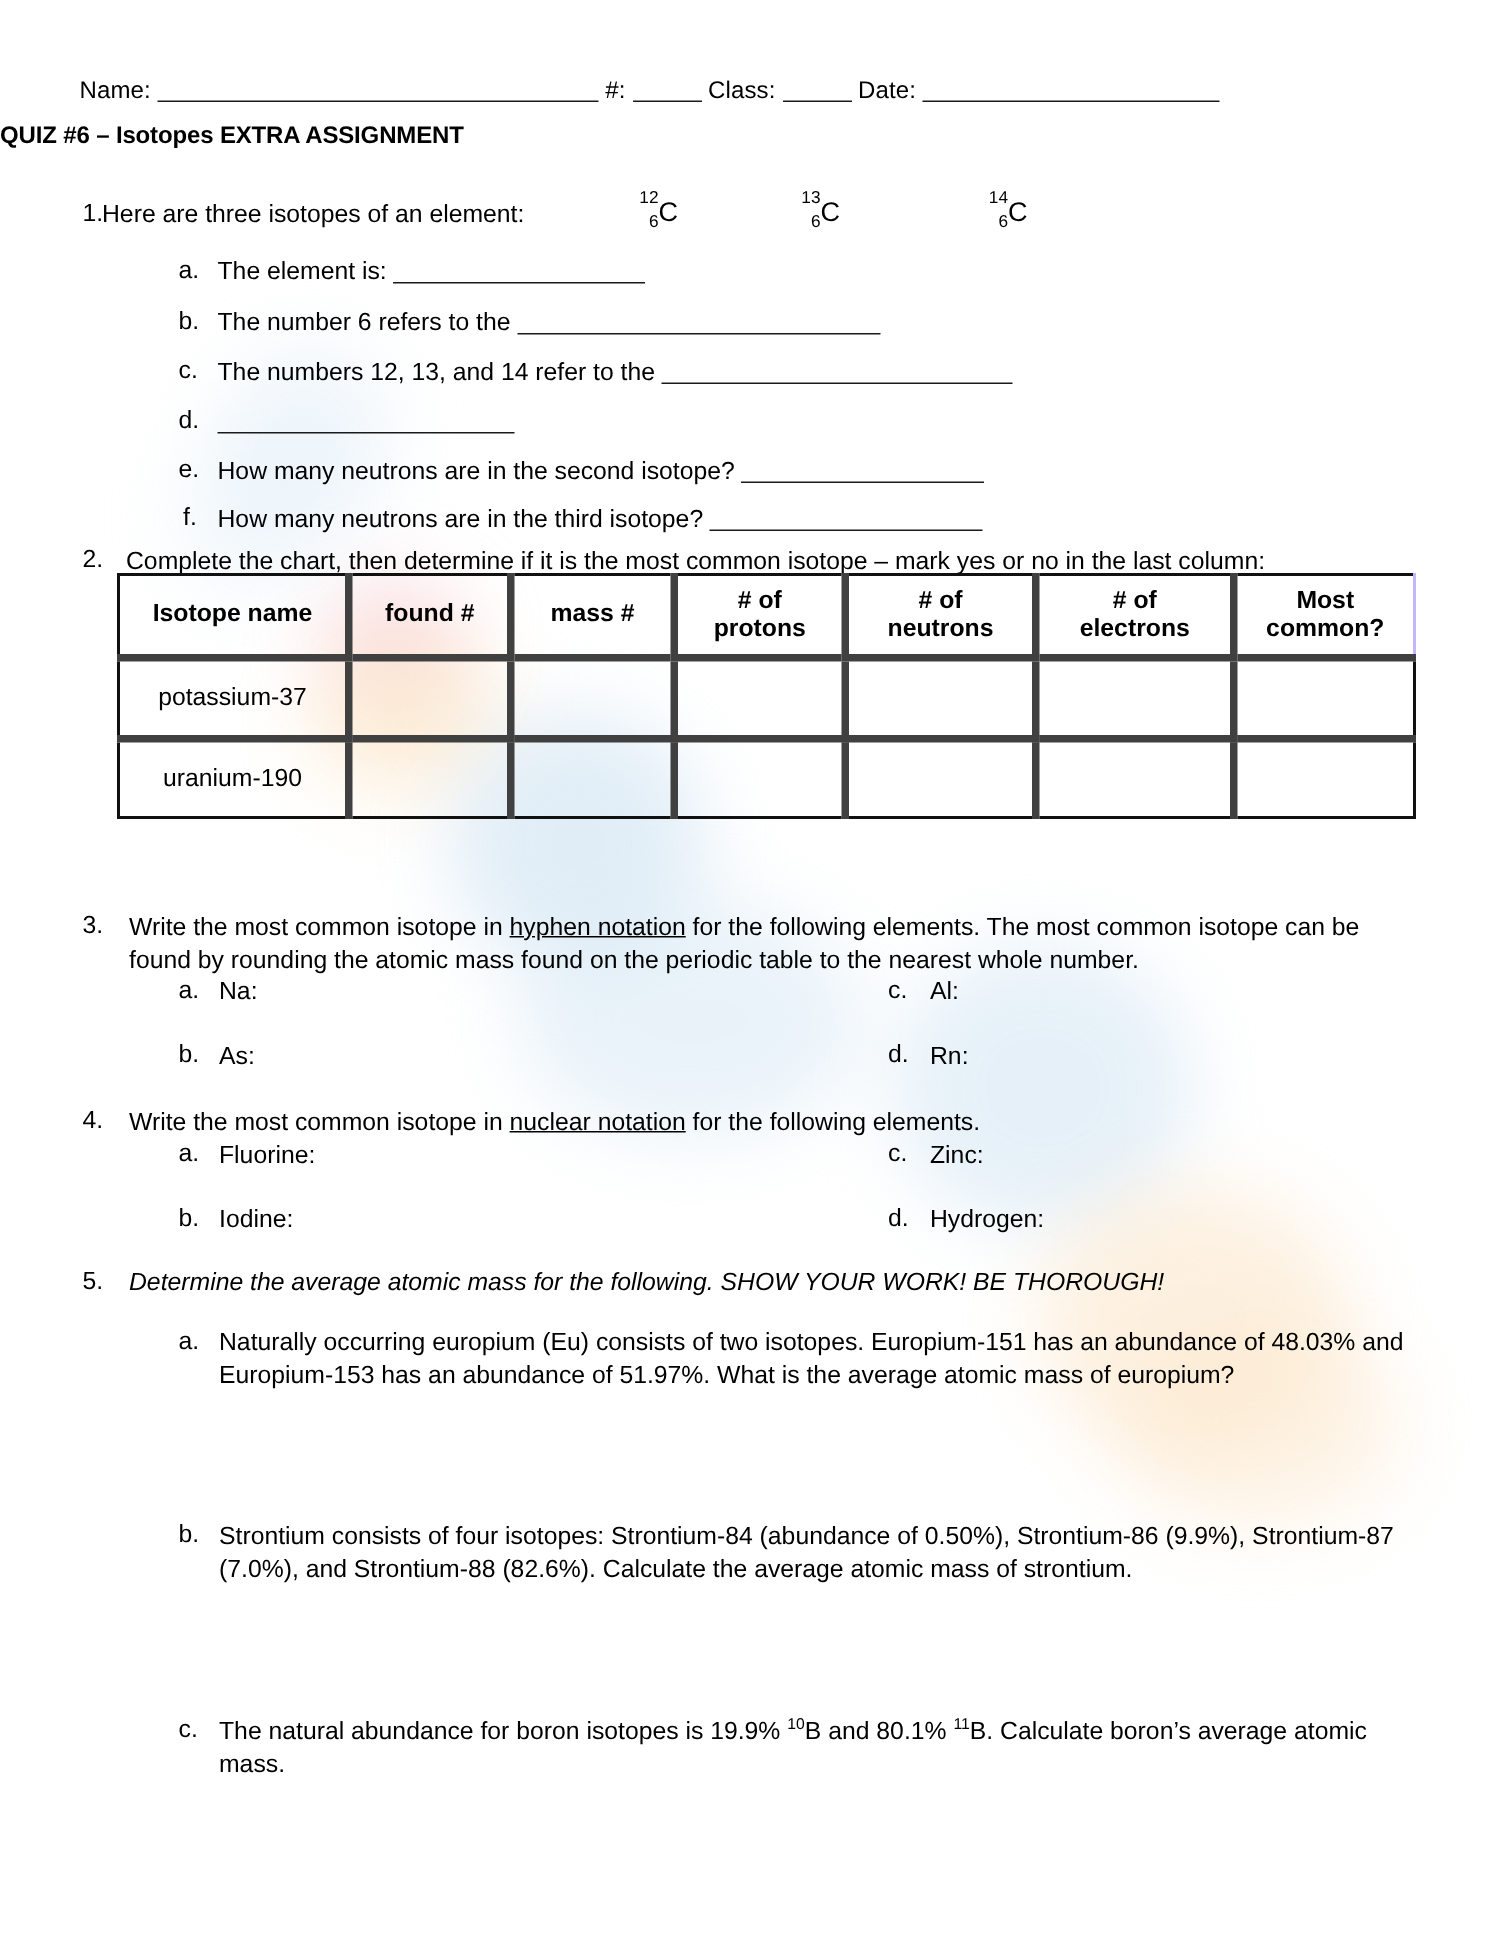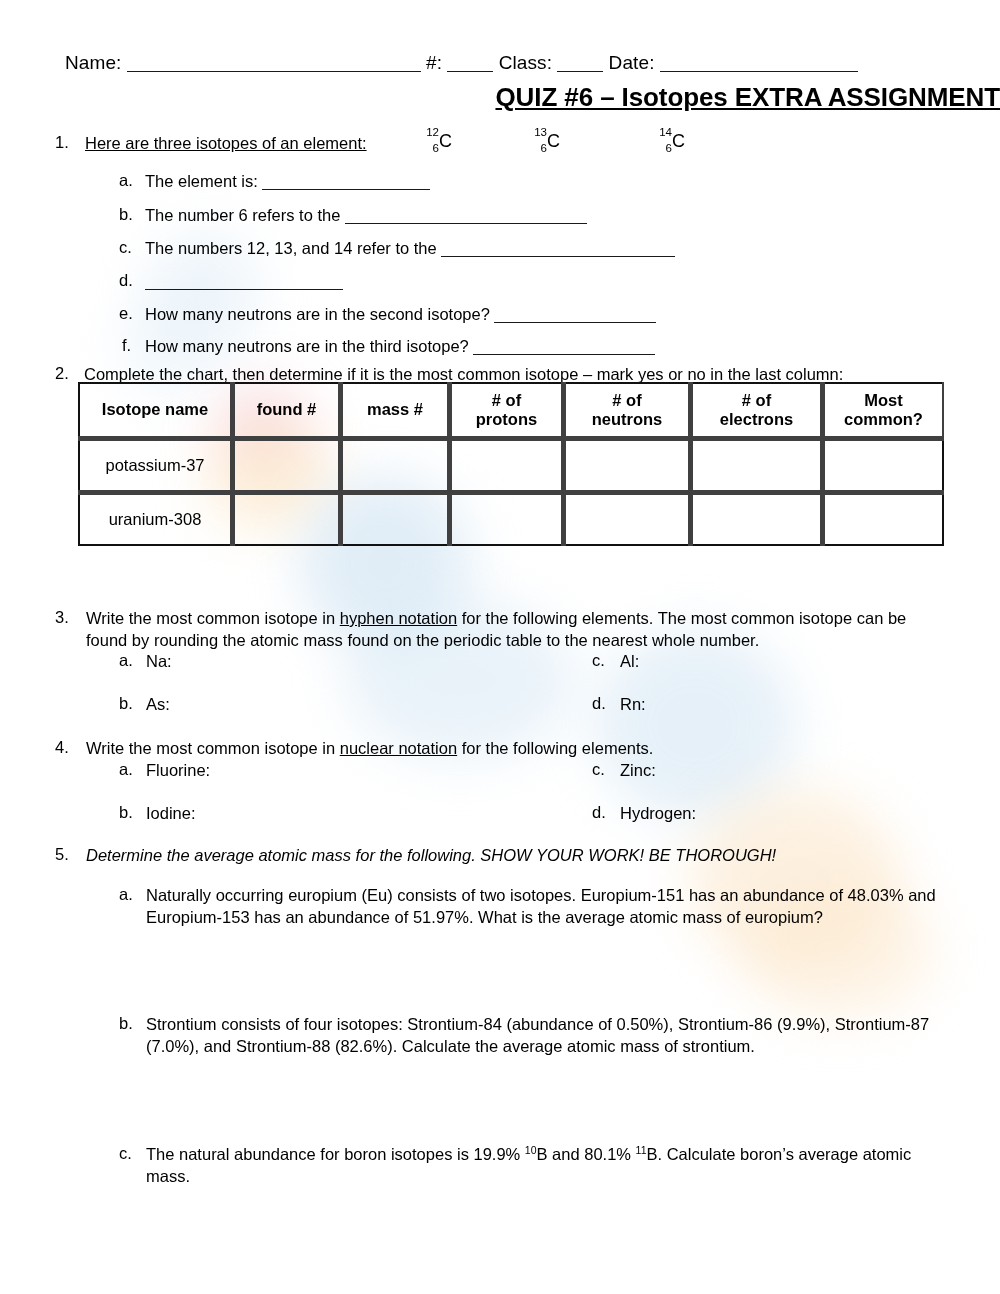--- a/index.html
+++ b/index.html
@@ -27,40 +27,38 @@
     z-index: 0;
   }
   #content { position: relative; z-index: 2; }
 
   
   .name-row {
     position: absolute;
     left: 53px;
     top: 52px;
     right: 57px;
-    font-size: 19px;
+    font-size: 16px;
     white-space: nowrap;
-    margin-left: 12px;
   }
   .name-row .lbl { letter-spacing: 0.1px; }
   .ul { display: inline-block; border-bottom: 1.3px solid #1a1a1a; vertical-align: -3px; }
   .ul-name  { width: 294px; }
   .ul-num   { width: 46px; }
   .ul-class { width: 46px; }
   .ul-date  { width: 198px; }
 
   .doc-title {
     position: absolute;
     left: 0; right: 0;
     top: 82px;
-    text-align: right;
-    font-size: 26px;
+    text-align: left;
+    font-size: 16px;
     font-weight: bold;
     letter-spacing: -0.1px;
-    text-decoration: underline;
   }
 
   
   .q {
     position: absolute;
     font-size: 16.5px;
     line-height: 1.33;
   }
   .qnum {
     position: absolute;
@@ -134,21 +132,21 @@
   }
   #isotope-table thead th {
     font-weight: bold;
     font-size: 16.5px;
     height: 52px;
     line-height: 1.18;
     border-top: 2px solid #111;
     border-bottom: 1.6px solid #111;
   }
   #isotope-table thead th:first-child { border-left: 2px solid #111; }
-  #isotope-table thead th:last-child  { border-right: 2px solid #404040; }
+  #isotope-table thead th:last-child  { border-right: 2px solid #c4b5fd; }
   #isotope-table tbody td { height: 49px; font-size: 16.5px; }
   #isotope-table tbody td:first-child { border-left: 2px solid #111; }
   #isotope-table tbody td:last-child  { border-right: 2px solid #111; }
   #isotope-table tbody tr:last-child td { border-bottom: 2px solid #111; }
   .hdr-two { display: block; }
 </style>
 </head>
 <body>
 
 <div id="page">
@@ -172,21 +170,21 @@
       <span class="ul ul-num"></span>
       <span class="lbl">Class:</span>
       <span class="ul ul-class"></span>
       <span class="lbl">Date:</span>
       <span class="ul ul-date"></span>
     </div>
 
     <div class="doc-title">QUIZ #6 – Isotopes EXTRA ASSIGNMENT</div>
 
     <div class="qnum" style="left:55px; top:133px;">1.</div>
-    <div class="q" style="left:85px; top:133px;text-decoration:underline;">Here are three isotopes of an element:</div>
+    <div class="q" style="left:68px; top:133px;">Here are three isotopes of an element:</div>
 
     <div class="q" style="left:422px; top:130px;">
       <span class="nuc"><span class="amu"><span class="top">12</span><span class="bot">6</span></span><span>C</span></span>
     </div>
     <div class="q" style="left:530px; top:130px;">
       <span class="nuc"><span class="amu"><span class="top">13</span><span class="bot">6</span></span><span>C</span></span>
     </div>
     <div class="q" style="left:655px; top:130px;">
       <span class="nuc"><span class="amu"><span class="top">14</span><span class="bot">6</span></span><span>C</span></span>
     </div>
@@ -263,21 +261,21 @@
         <tr>
           <td>potassium-37</td>
           <td></td>
           <td></td>
           <td></td>
           <td></td>
           <td></td>
           <td></td>
         </tr>
         <tr>
-          <td>uranium-308</td>
+          <td>uranium-190</td>
           <td></td>
           <td></td>
           <td></td>
           <td></td>
           <td></td>
           <td></td>
         </tr>
       </tbody>
     </table>
 

